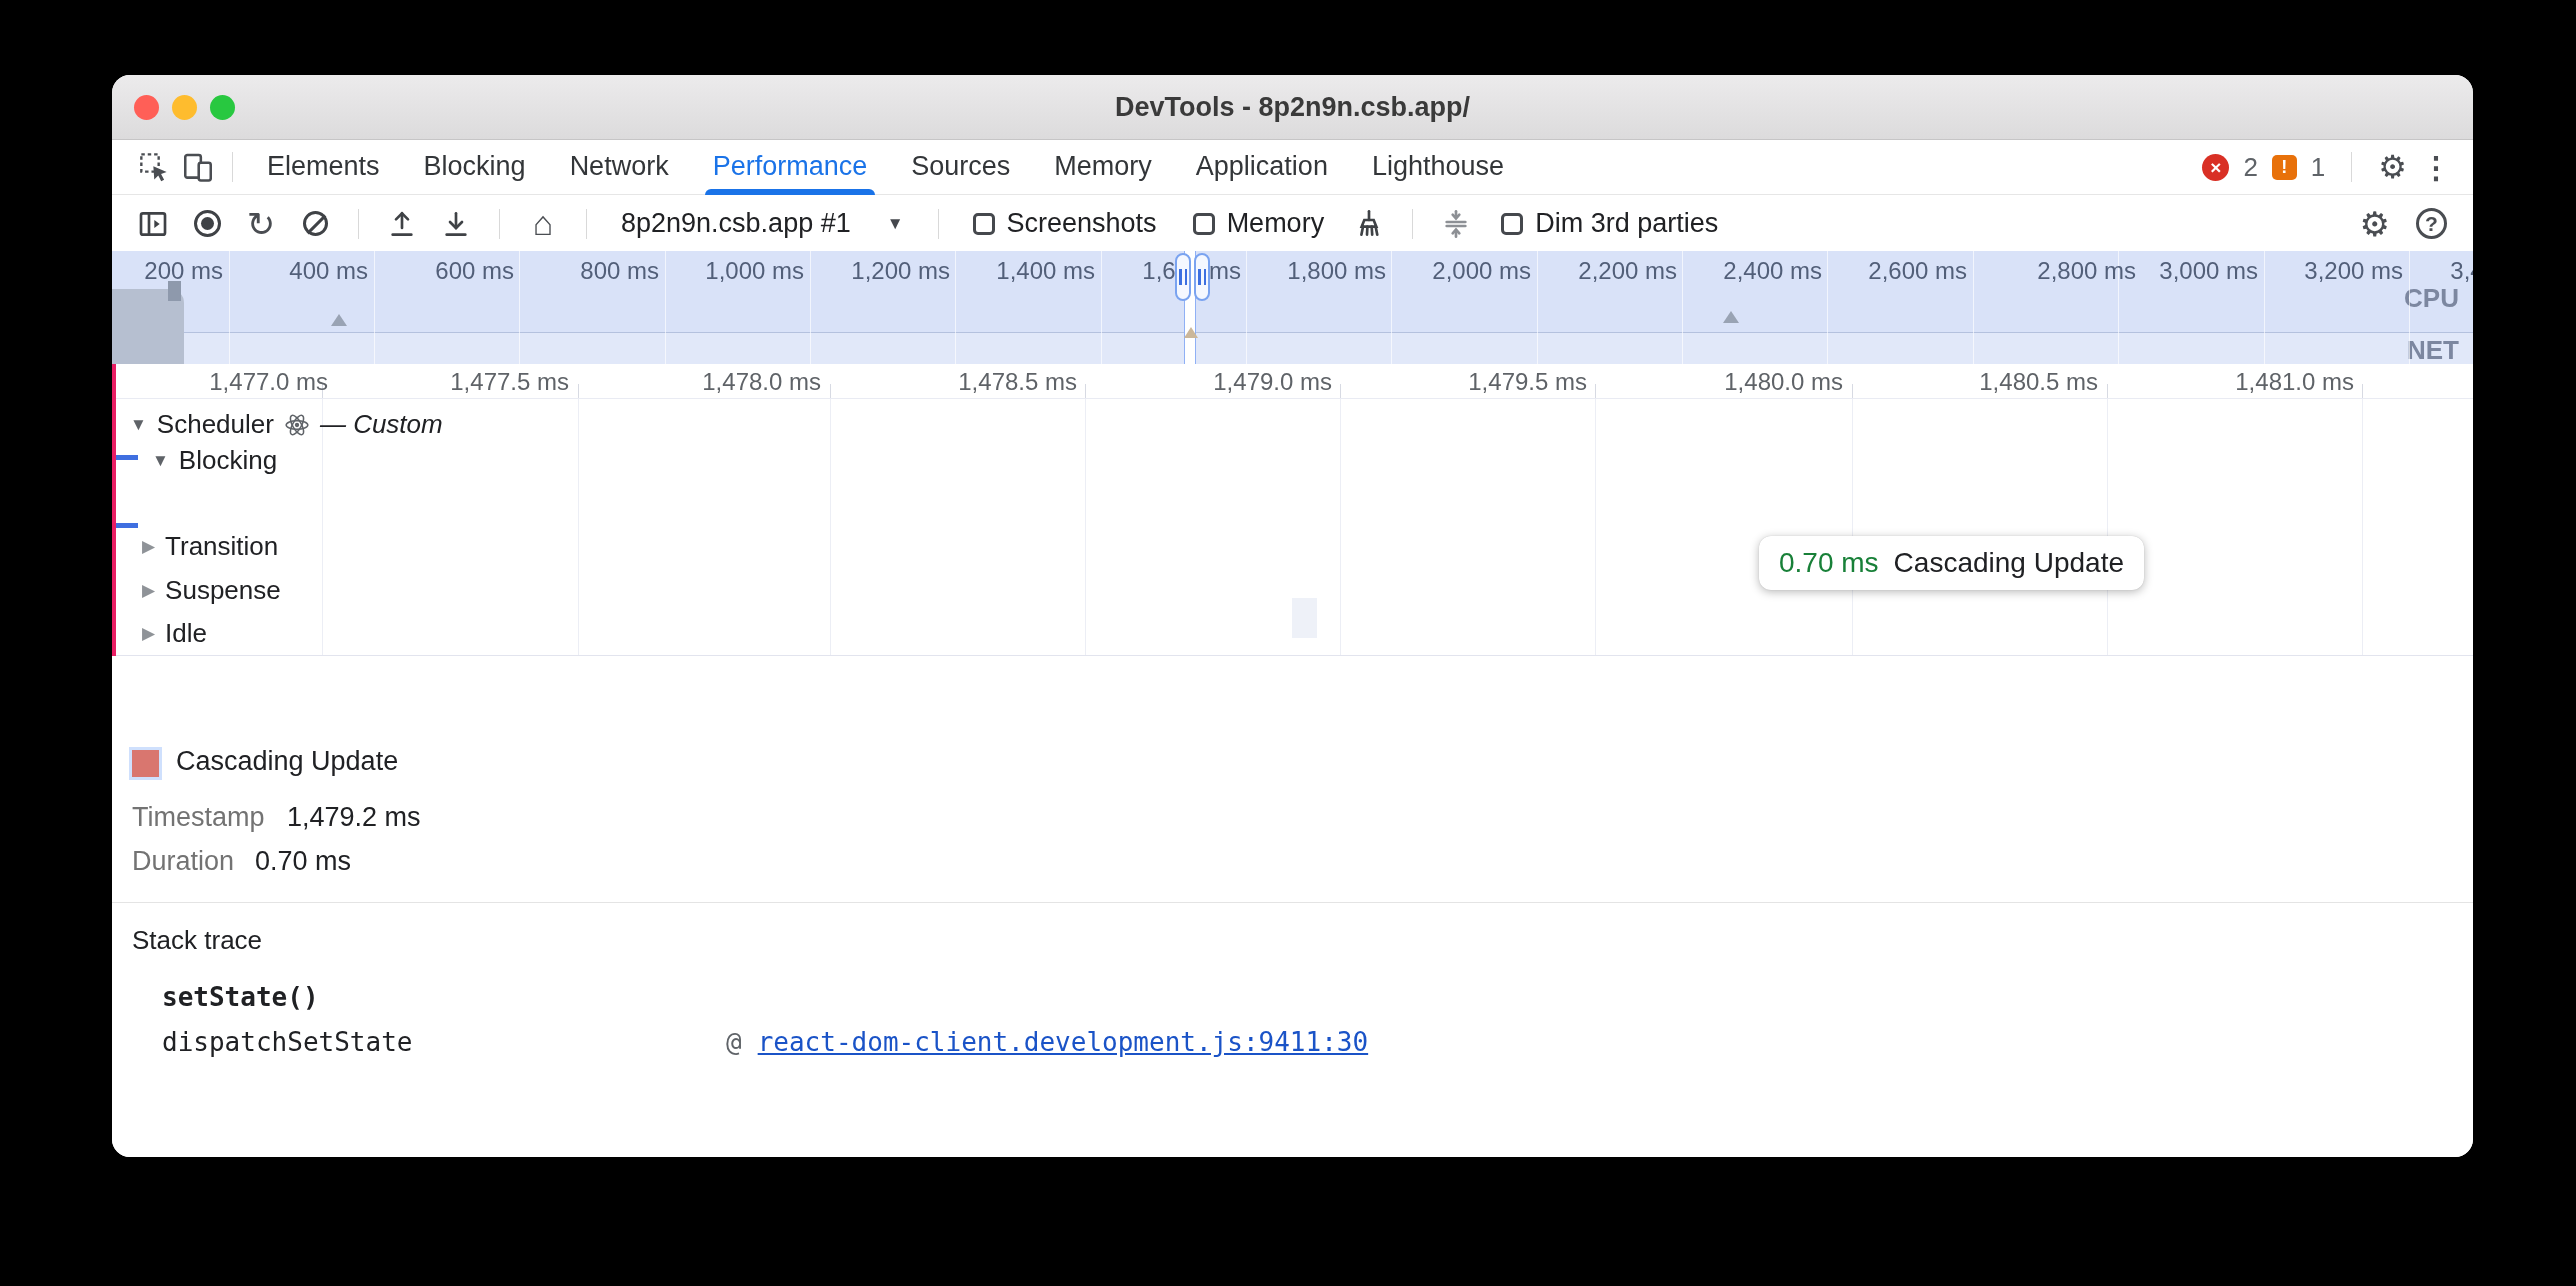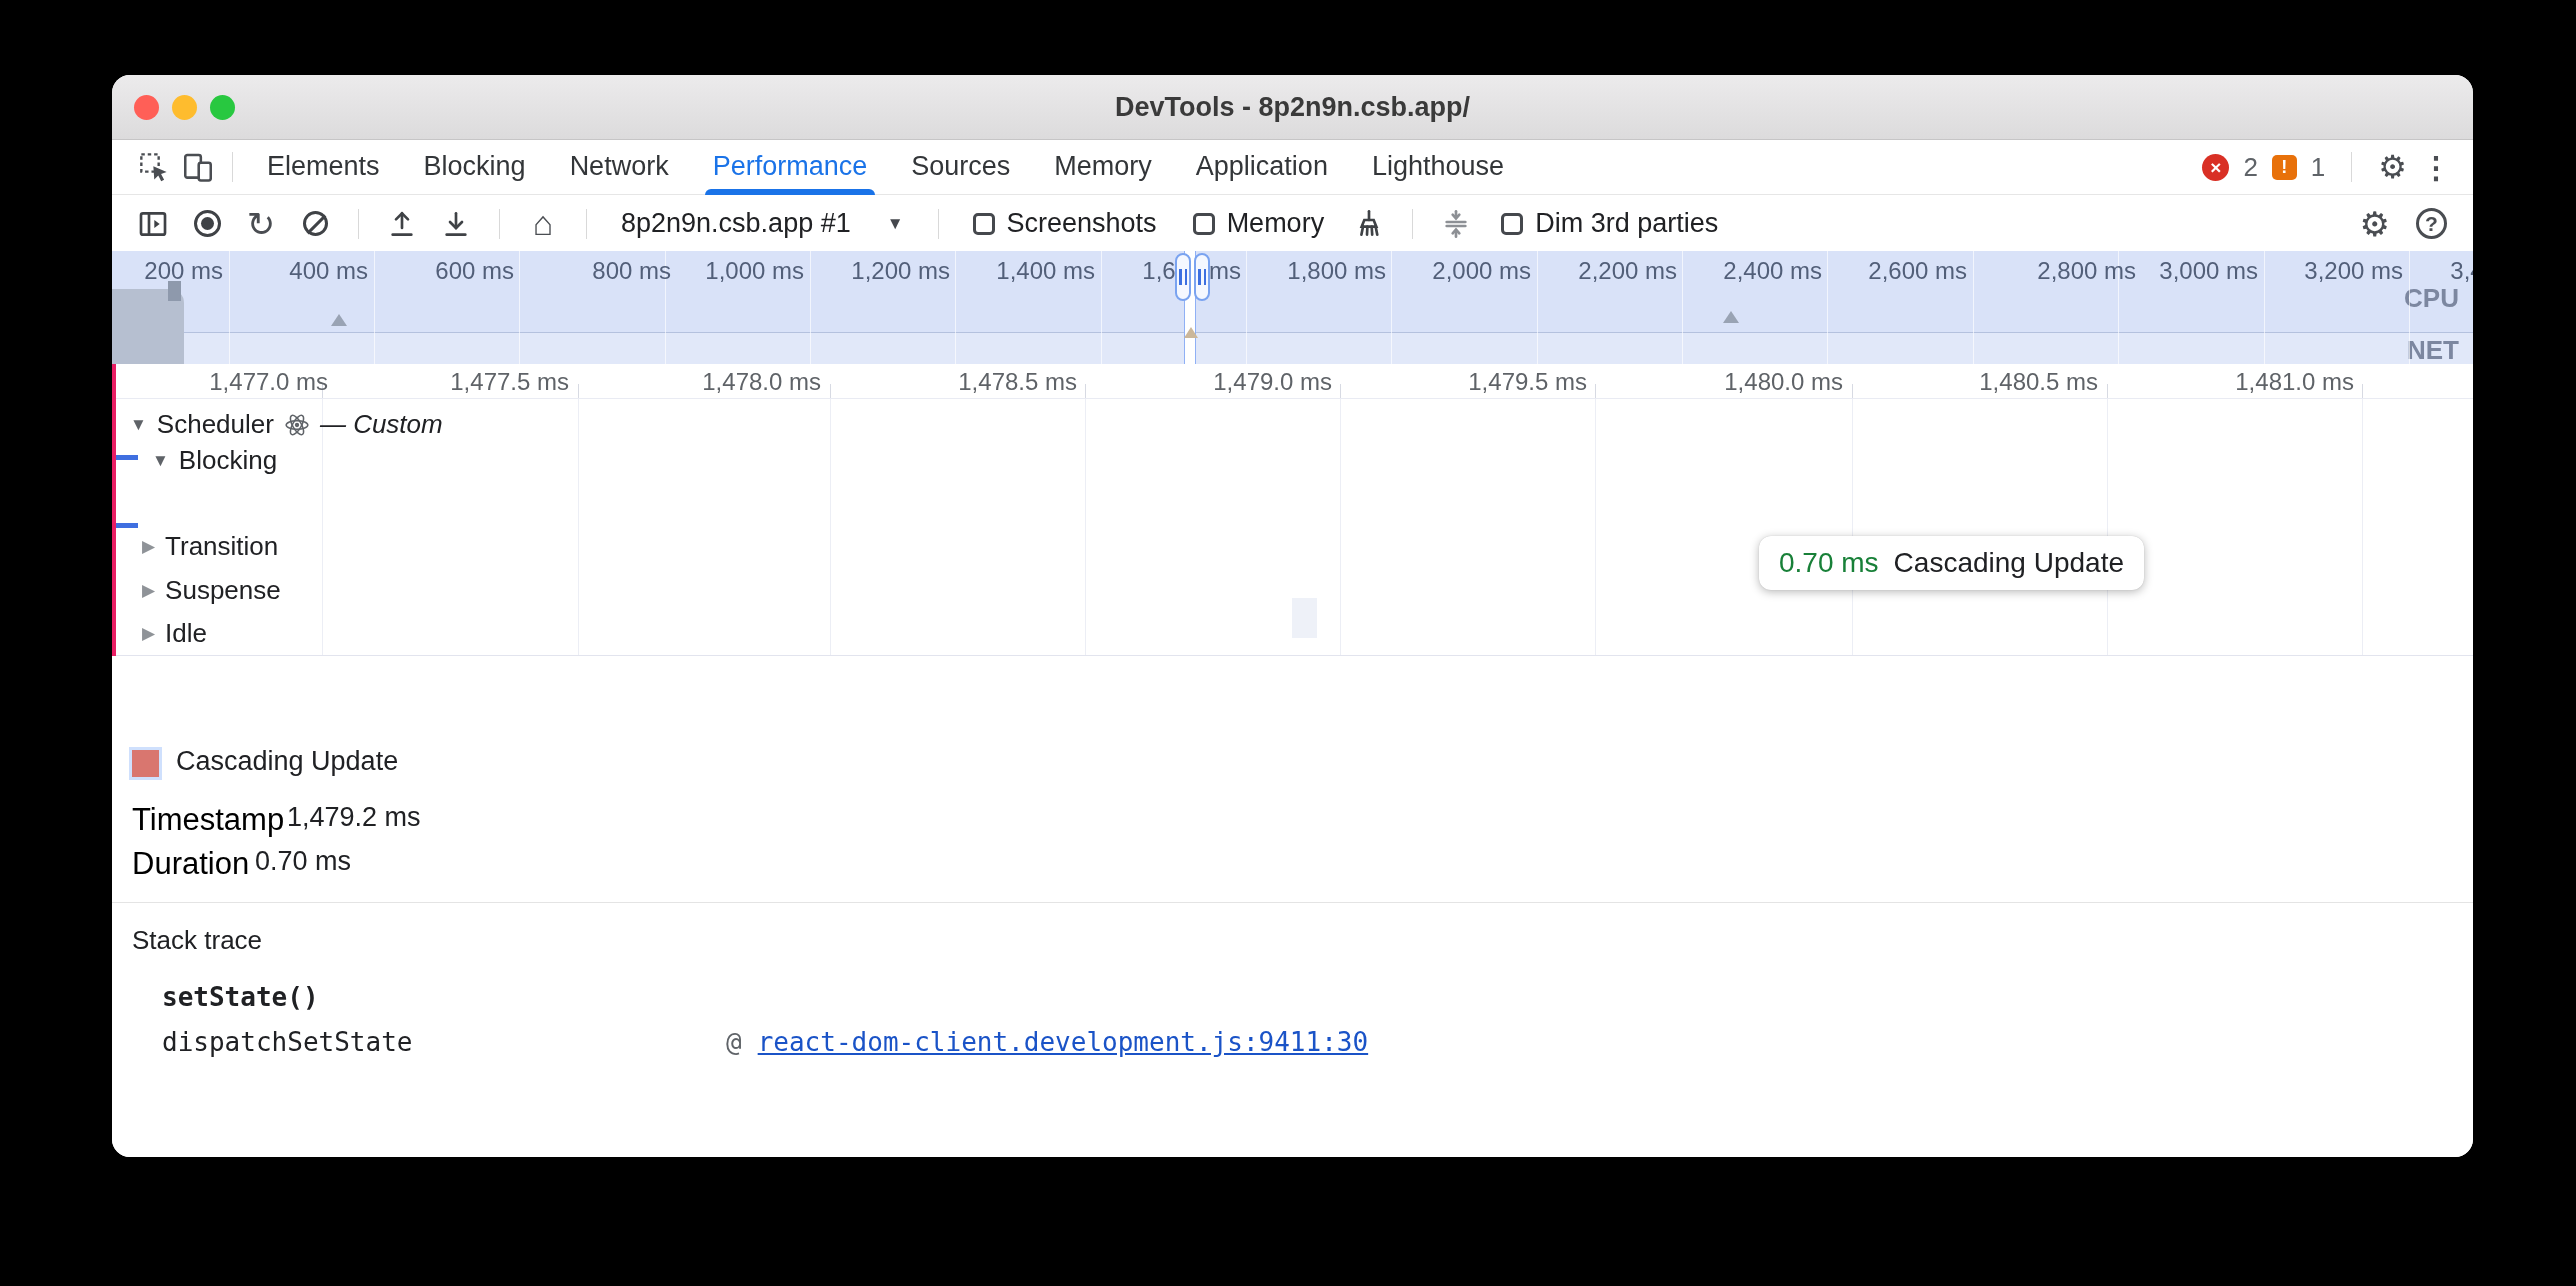--- a/index.html
+++ b/index.html
@@ -79,21 +79,21 @@
   
   .btabs { position:absolute; left:0; top:581px; width:100%; height:42px; background:#ebeef9; display:flex; align-items:center; padding-left:20px; gap:10px; }
   .btab { font-size:27px; color:#3c4043; height:42px; line-height:40px; padding:0 18px; position:relative; white-space:nowrap; }
   .btab.active { color:#1967d2; }
   .btab.active::after { content:""; position:absolute; left:8px; right:8px; bottom:0; height:6px; background:#1a73e8; border-radius:6px 6px 0 0; }
 
   
   .content { position:absolute; left:0; top:623px; width:100%; height:459px; background:#fff; }
   .swatch { position:absolute; left:20px; top:52px; width:27px; height:27px; background:#d9766f; outline:3px solid #cfe0fd; }
   .sum-title { position:absolute; left:64px; top:48px; font-size:27px; color:#202124; }
-  .sum-label { position:absolute; font-size:31px; color:#000000; }
+  .sum-label { position:absolute; font-size:27px; color:#737373; }
   .sum-value { position:absolute; font-size:27px; color:#202124; }
   .hdiv { position:absolute; left:0; top:204px; width:100%; height:1px; background:#e4e4e4; }
   .stack-title { position:absolute; left:20px; top:227px; font-size:26px; color:#202124; }
   .frames { position:absolute; left:40px; top:282px; right:40px; font-family:"DejaVu Sans Mono", monospace; font-size:26px; color:#202124;margin-left:10px; }
   .frame { height:45px; line-height:34px; white-space:nowrap; }
   .frame .fn { display:inline-block; width:564px; }
   .frame .fn.bold { font-weight:bold; }
   .frame .at { color:#5f6368; margin-right:16px; }
   .frame a { color:#1a53c7; text-decoration:underline; }
   svg { display:block; }
@@ -234,21 +234,21 @@
     <div class="cpu-label">CPU</div>
     <div class="net-label">NET</div>
 
   <div class="ov-grid" style="left: 117px;"></div>
       <div class="ov-tick" style="left: -29px;">200 ms</div>
       <div class="ov-grid" style="left: 262px;"></div>
       <div class="ov-tick" style="left: 116px;">400 ms</div>
       <div class="ov-grid" style="left: 407px;"></div>
       <div class="ov-tick" style="left: 262px;">600 ms</div>
       <div class="ov-grid" style="left: 553px;"></div>
-      <div class="ov-tick" style="left: 407px; margin-left: 12px;">800 ms</div>
+      <div class="ov-tick" style="left: 407px;">800 ms</div>
       <div class="ov-grid" style="left: 698px;"></div>
       <div class="ov-tick" style="left: 552px;">1,000 ms</div>
       <div class="ov-grid" style="left: 843px;"></div>
       <div class="ov-tick" style="left: 698px;">1,200 ms</div>
       <div class="ov-grid" style="left: 989px;"></div>
       <div class="ov-tick" style="left: 843px;">1,400 ms</div>
       <div class="ov-grid" style="left: 1134px;"></div>
       <div class="ov-tick" style="left: 989px;">1,600 ms</div>
       <div class="ov-grid" style="left: 1279px;"></div>
       <div class="ov-tick" style="left: 1134px;">1,800 ms</div>

